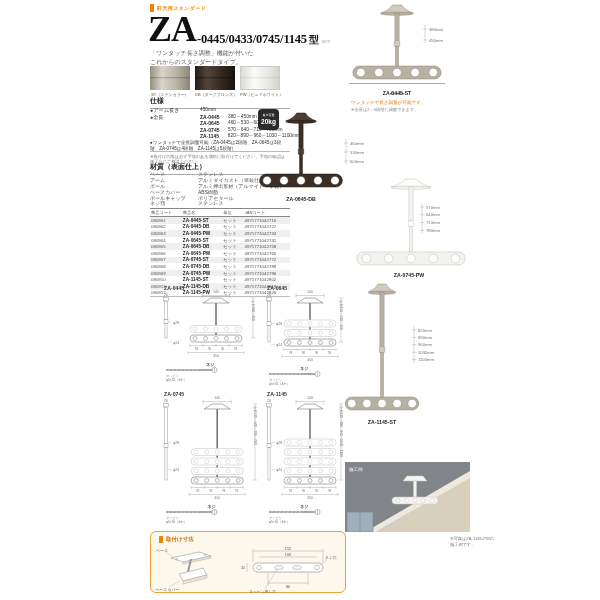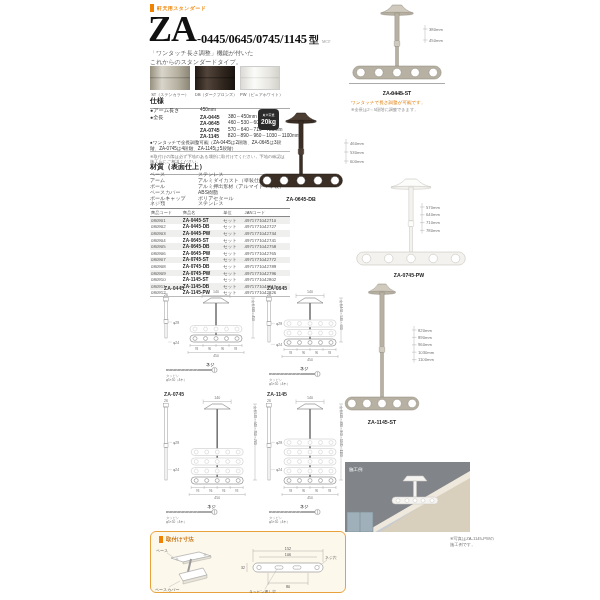--- a/index.html
+++ b/index.html
@@ -110,21 +110,21 @@
 <body>
 
 <div class="page">
 
   <div class="abs tag">
     <span class="tag-sq"></span>
     <span class="tag-txt">軒天用スタンダード</span>
   </div>
   <div class="abs title">
     <span class="t-za">ZA</span>
-    <span class="t-models">-0445/0645/0745/1145</span>
+    <span class="t-models">-0445/0433/0745/1145</span>
     <span class="t-kata">型</span>
     <span class="t-note">MCP</span>
   </div>
   <div class="abs subtitle">
     <div>「ワンタッチ長さ調整」機能が付いた</div>
     <div>これからのスタンダードタイプ。</div>
   </div>
 
   <div class="abs swatches">
     <div class="swatch">

